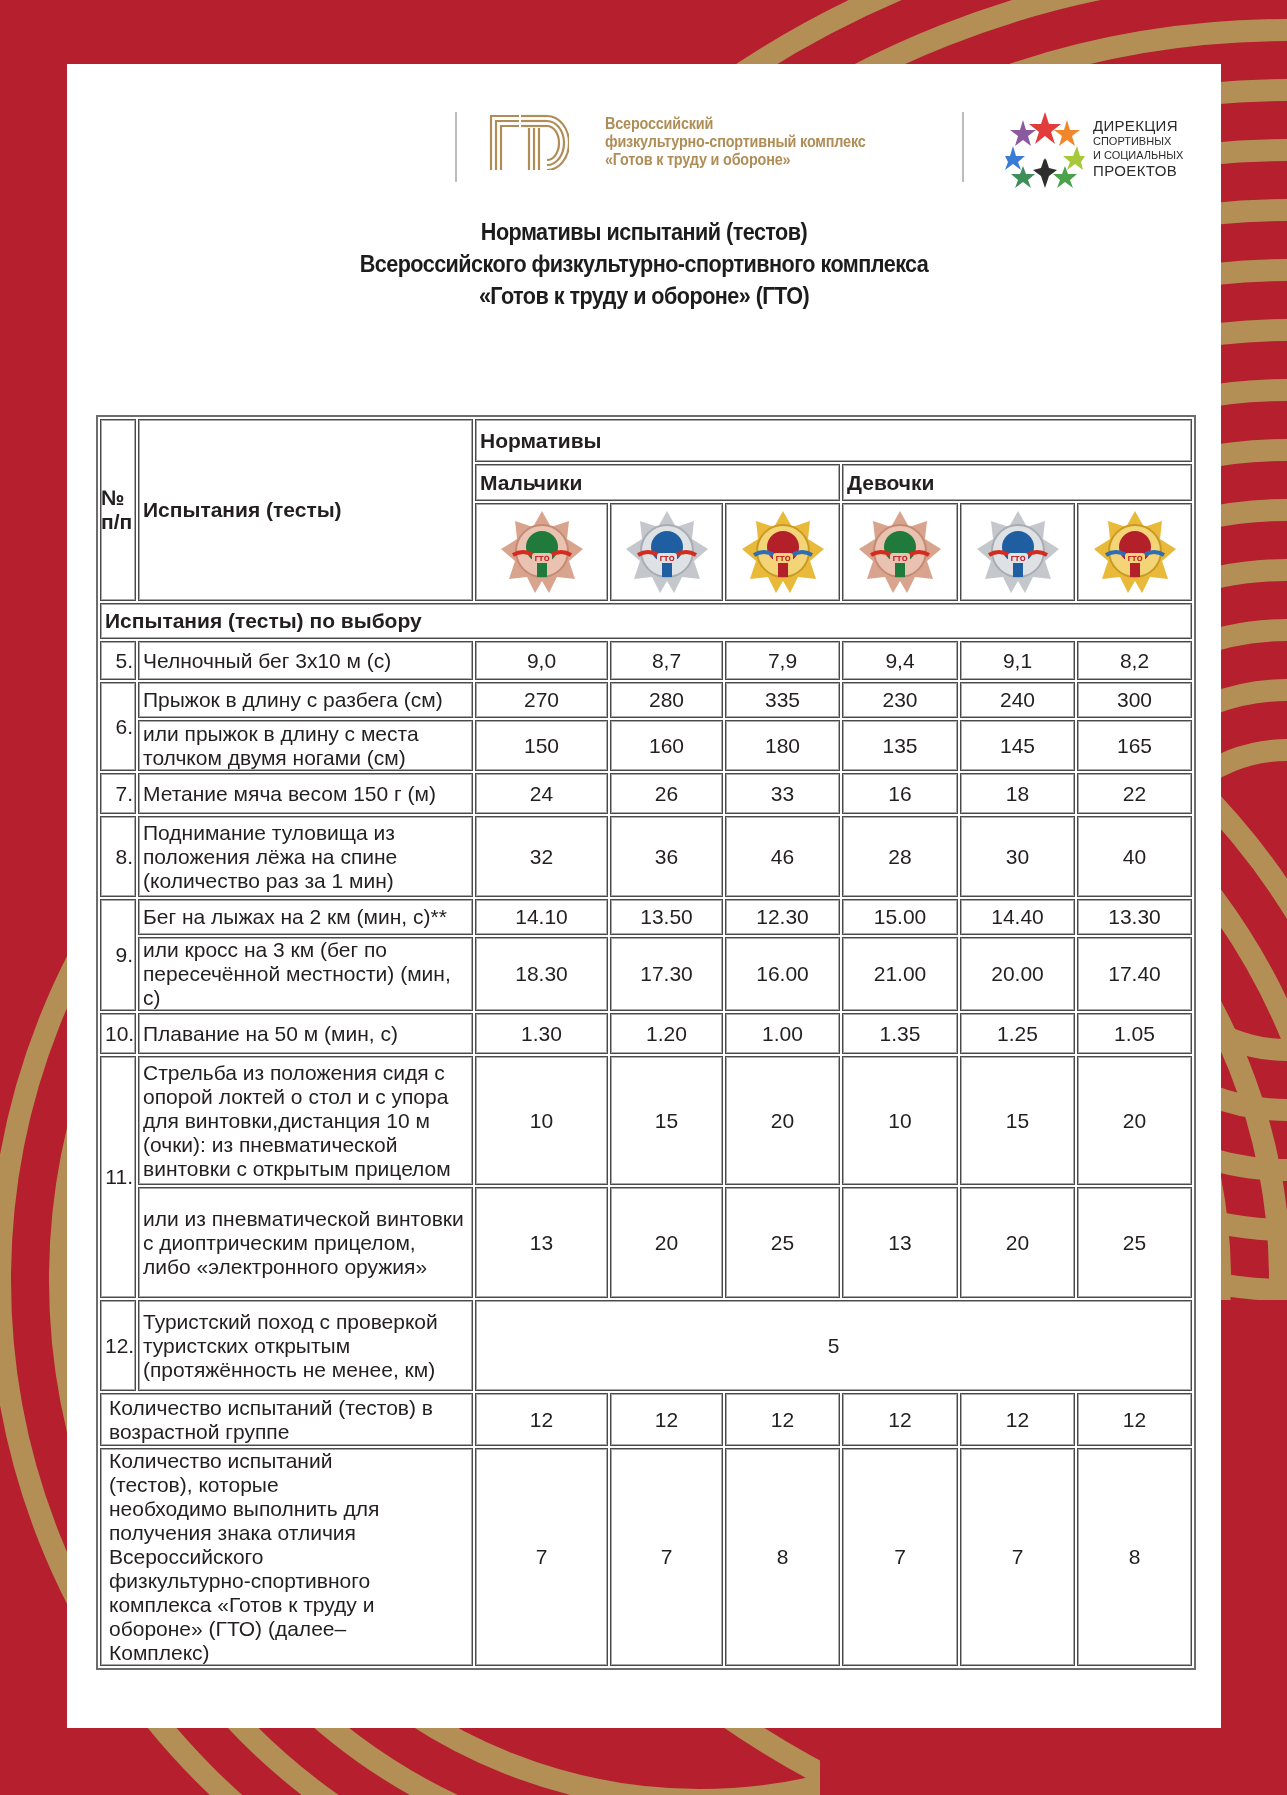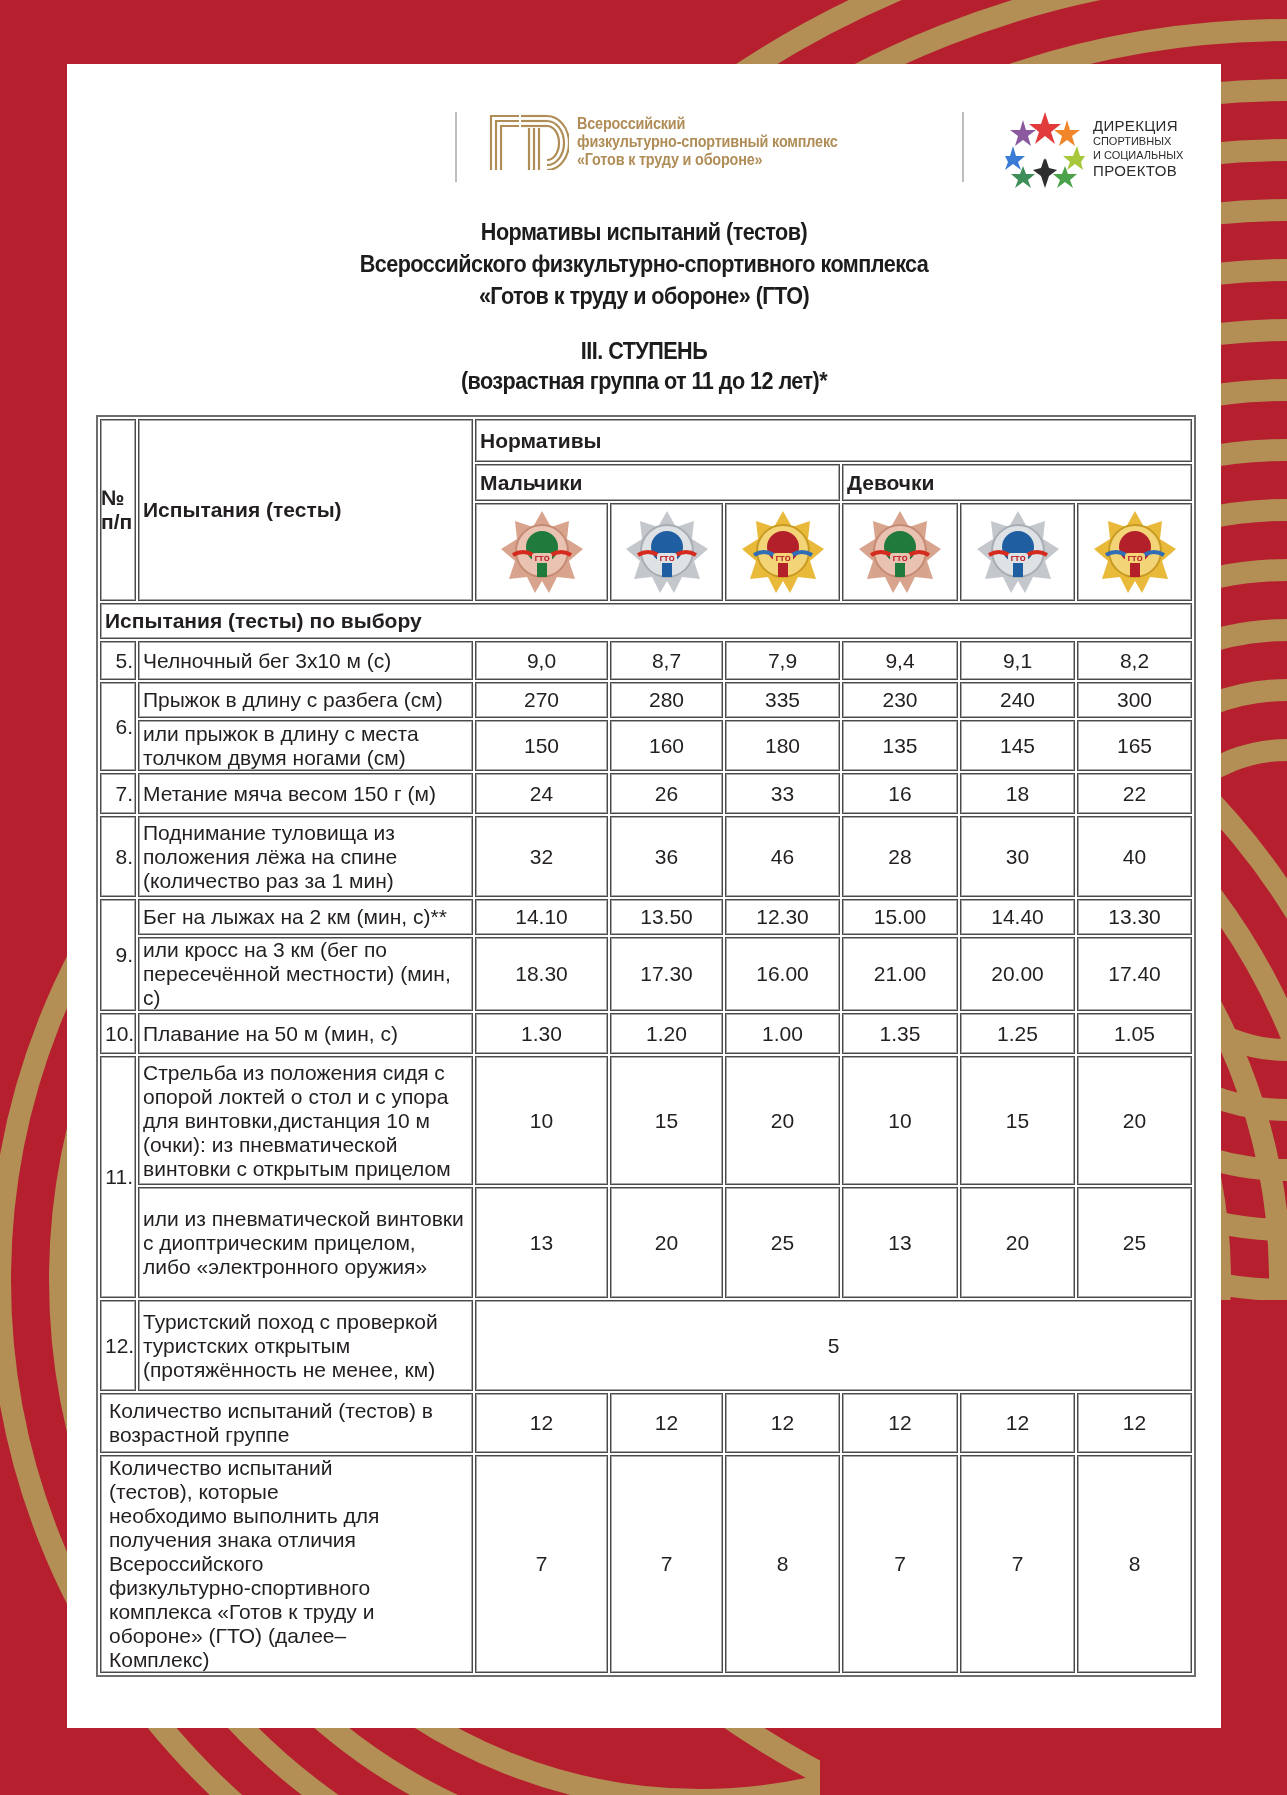--- a/index.html
+++ b/index.html
@@ -17,21 +17,21 @@
   
   .logos { position:absolute; left:0; top:0; width:1154px; height:150px; }
   .minsport { position:absolute; left:42px; top:44px; display:flex; align-items:center; }
   .minsport .emblem { width:56px; height:74px; }
   .minsport .txt {
     margin-left:20px; font-family:"DejaVu Sans", sans-serif; font-weight:bold;
     font-size:17px; line-height:21px; letter-spacing:-0.6px; color:#1a1a1a;
     transform:scaleX(0.86); transform-origin:left center; white-space:nowrap;
   }
   .vsep { position:absolute; top:48px; width:2px; height:70px; background:#bdbdbd; }
-  .gto { position:absolute; left:422px; top:50px; display:flex; align-items:center; }
+  .gto { position:absolute; left:422px; top:50px; display:flex; align-items:center;gap:28px; }
   .gto .mark { width:80px; height:56px; }
   .gto .txt {
     margin-left:8px; color:#b08d57; font-weight:bold; font-size:16px; line-height:18px;
     letter-spacing:-0.2px; transform:scaleX(0.9); transform-origin:left center; white-space:nowrap;
   }
   .dsp { position:absolute; left:938px; top:44px; display:flex; align-items:center; }
   .dsp .star { width:80px; height:80px; }
   .dsp .txt { margin-left:8px; color:#2b2b2b; white-space:nowrap; }
   .dsp .l1 { font-size:15px; line-height:17px; letter-spacing:0.3px; }
   .dsp .l2 { font-size:11px; line-height:14px; }
@@ -156,24 +156,20 @@
       </div>
     </div>
   </div>
 
   <div class="title" style="top:152px;">
     <span class="ln">Нормативы испытаний (тестов)</span>
     <span class="ln">Всероссийского физкультурно-спортивного комплекса</span>
     <span class="ln">«Готов к труду и обороне» (ГТО)</span>
   </div>
 
-  <div class="stage" style="top:272px;">
-    <span class="ln">III. СТУПЕНЬ</span>
-    <span class="ln">(возрастная группа от 11 до 12 лет)*</span>
-  </div>
 
   <table class="norms">
     <colgroup>
       <col style="width:36px">
         <col style="width:335px">
       <col style="width:133px">
         <col style="width:113px">
         <col style="width:115px">
       <col style="width:116px">
         <col style="width:115px">
@@ -370,21 +366,21 @@
       <td class="val">20</td>
       <td class="val">25</td>
     </tr>
 
     <tr style="height:91px">
       <td class="num">12.</td>
       <td class="tst">Туристский поход с проверкой туристских открытым (протяжённость не менее, км)</td>
       <td class="val" colspan="6">5</td>
     </tr>
 
-    <tr style="height:60px">
+    <tr style="height:53px">
       <td class="tst" colspan="2" style="padding-left:8px;">Количество испытаний (тестов) в возрастной группе</td>
       <td class="val">12</td>
       <td class="val">12</td>
       <td class="val">12</td>
       <td class="val">12</td>
       <td class="val">12</td>
       <td class="val">12</td>
     </tr>
 
     <tr style="height:183px">

